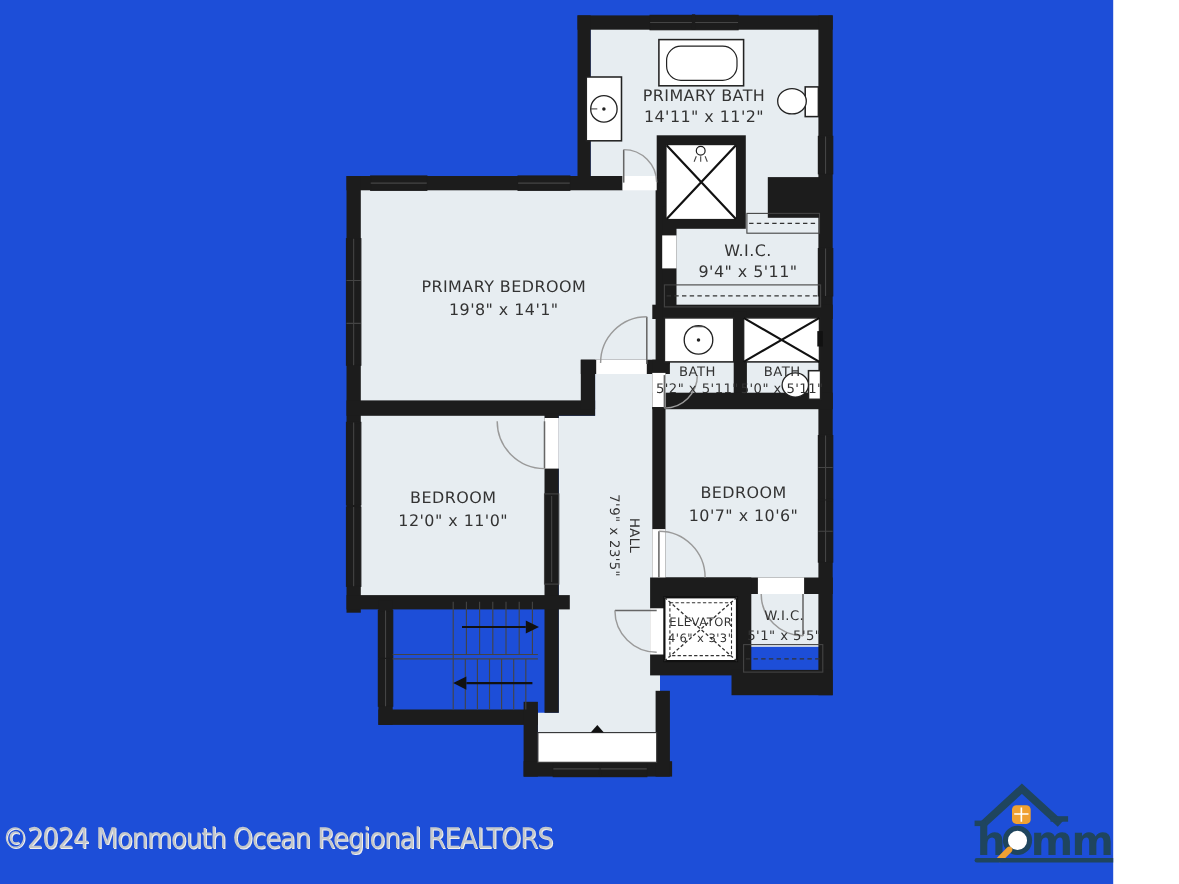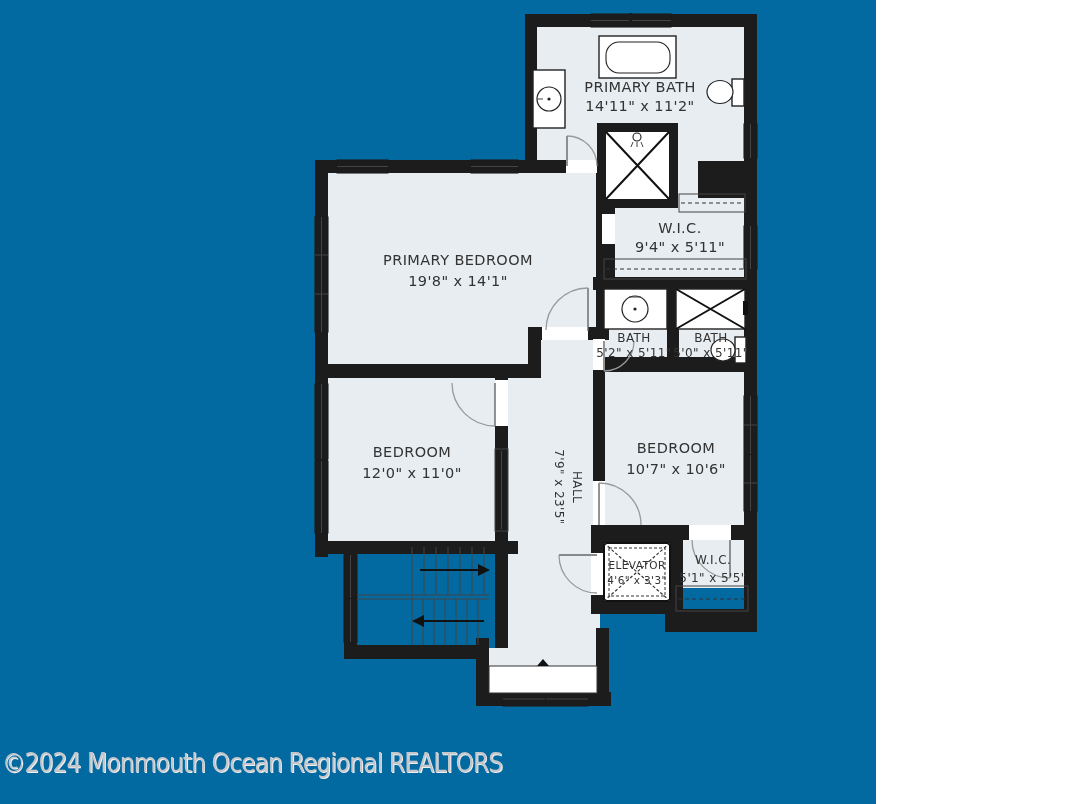--- a/index.html
+++ b/index.html
@@ -1,16 +1,16 @@
 <!DOCTYPE html>
 <html style="--wall: #1c1c1c; --room_fill: #e7edf1; --logo_navy: #1f455e; --logo_orange: #f0a132;"><head>
 <meta charset="utf-8">
 <style>
   html,body{margin:0;padding:0;background:#fff;}
-  .page{position:relative;width:876px;height:804px;background:#0369a1;overflow:hidden;
+  .page{position:relative;width:1012px;height:804px;background:#1d4ed8;overflow:hidden;
         font-family:"DejaVu Sans",sans-serif;}
   svg{position:absolute;left:0;top:0;}
   .wall{fill:var(--wall,#1c1c1c);}
   .room{fill:var(--room_fill,#e7edf1);}
   .white{fill:#ffffff;}
   .fx{fill:#fff;stroke:#222;stroke-width:1.4;}
   .ln{stroke:#1c1c1c;stroke-width:1.1;fill:none;}
   .thin{stroke:#444;stroke-width:1;fill:none;}
   .arc{stroke:#9a9a9a;stroke-width:1.3;fill:none;}
   .leaf{stroke:#666;stroke-width:1.4;fill:none;}

